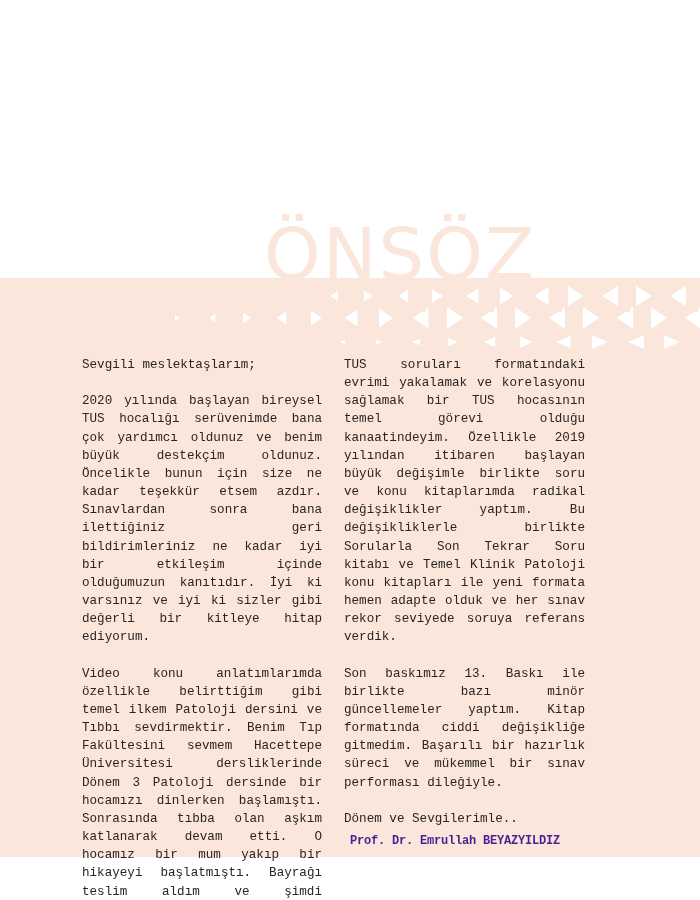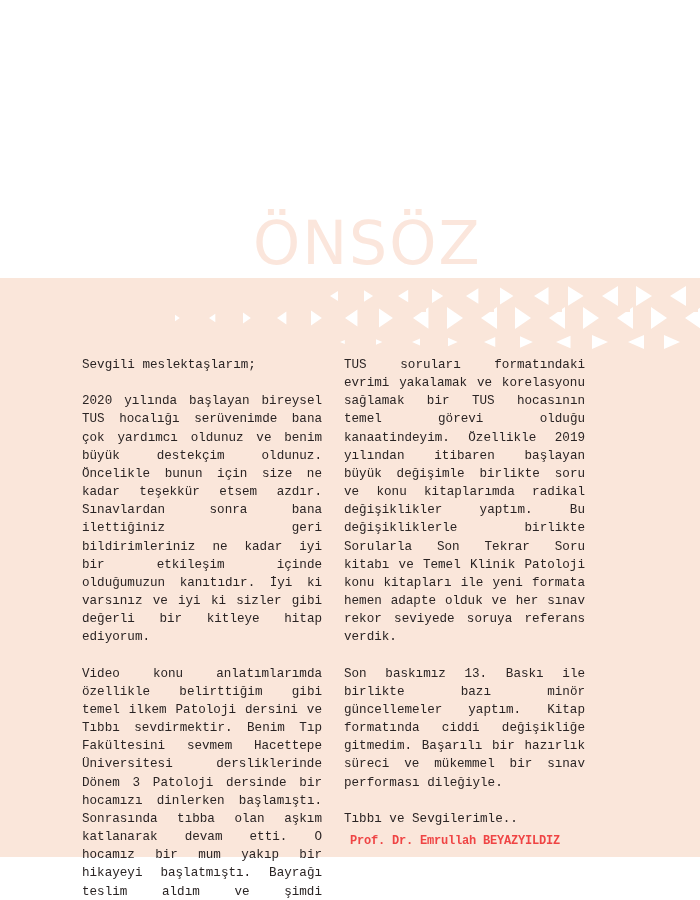--- a/index.html
+++ b/index.html
@@ -8,40 +8,40 @@
       background: #ffffff;
       font-family: "DejaVu Sans", "Liberation Sans", sans-serif;
     }
     .band {
       position: absolute; left: 0; top: 278px; width: 700px; height: 579px;
       background: #fae6da;
     }
     .title {
       position: absolute; left: 252px; top: 196px;
       font-family: "DejaVu Sans", sans-serif;
-      font-size: 60px; line-height: 92px; letter-spacing: 2px;
+      font-size: 72px; line-height: 92px; letter-spacing: 2px;
       color: #fbe6dc; font-weight: normal;
-      margin: 1px;
+      margin: 12px;
     }
     .pattern {
       position: absolute; left: 0; top: 238px; width: 700px; height: 120px;
     }
     .col {
       position: absolute; top: 356px; width: 240px;
       font-size: 12.6px; line-height: 18.15px; color: #2a2424;
       text-align: justify;
       font-family: Liberation Mono, monospace;
     }
     .col p { margin: 0 0 18.15px 0; }
     .col-left { left: 82px; }
     .col-right { left: 344px; width: 241px; }
     .greeting { margin-bottom: 18.15px; text-align: left; }
     .signoff { margin-top: 36px; text-align: left; }
     .author {
-      color: #ef4444; font-weight: bold; font-size: 12px;
+      color: #4c1d95; font-weight: bold; font-size: 12px;
       margin-left: 6px; letter-spacing: -0.2px; text-align: left;
     }
   </style>
 </head>
 <body>
 
 <div class="band"></div>
 
 <h1 class="title">ÖNSÖZ</h1>
 
@@ -94,15 +94,15 @@
 
 <div class="col col-left">
   <p class="greeting">Sevgili meslektaşlarım;</p>
   <p>2020 yılında başlayan bireysel TUS hocalığı serüvenimde bana çok yardımcı oldunuz ve benim büyük destekçim oldunuz. Öncelikle bunun için size ne kadar teşekkür etsem azdır. Sınavlardan sonra bana ilettiğiniz geri bildirimleriniz ne kadar iyi bir etkileşim içinde olduğumuzun kanıtıdır. İyi ki varsınız ve iyi ki sizler gibi değerli bir kitleye hitap ediyorum.</p>
   <p>Video konu anlatımlarımda özellikle belirttiğim gibi temel ilkem Patoloji dersini ve Tıbbı sevdirmektir. Benim Tıp Fakültesini sevmem Hacettepe Üniversitesi dersliklerinde Dönem 3 Patoloji dersinde bir hocamızı dinlerken başlamıştı. Sonrasında tıbba olan aşkım katlanarak devam etti. O hocamız bir mum yakıp bir hikayeyi başlatmıştı. Bayrağı teslim aldım ve şimdi derslerimde binlerce mum yakıp binlerce hikayenin başlamasına sebep olmanın gururunu yaşıyorum.</p>
 </div>
 
 <div class="col col-right">
   <p>TUS soruları formatındaki evrimi yakalamak ve korelasyonu sağlamak bir TUS hocasının temel görevi olduğu kanaatindeyim. Özellikle 2019 yılından itibaren başlayan büyük değişimle birlikte soru ve konu kitaplarımda radikal değişiklikler yaptım. Bu değişikliklerle birlikte Sorularla Son Tekrar Soru kitabı ve Temel Klinik Patoloji konu kitapları ile yeni formata hemen adapte olduk ve her sınav rekor seviyede soruya referans verdik.</p>
   <p>Son baskımız 13. Baskı ile birlikte bazı minör güncellemeler yaptım. Kitap formatında ciddi değişikliğe gitmedim. Başarılı bir hazırlık süreci ve mükemmel bir sınav performası  dileğiyle.</p>
-  <p class="signoff" style="margin-bottom:4px;">Tıbbı ve Sevgilerimle..</p>
+  <p class="signoff" style="margin-bottom:4px;">Dönem ve Sevgilerimle..</p>
   <div class="author">Prof. Dr. Emrullah BEYAZYILDIZ</div>
 </div>
 
 </body></html>

